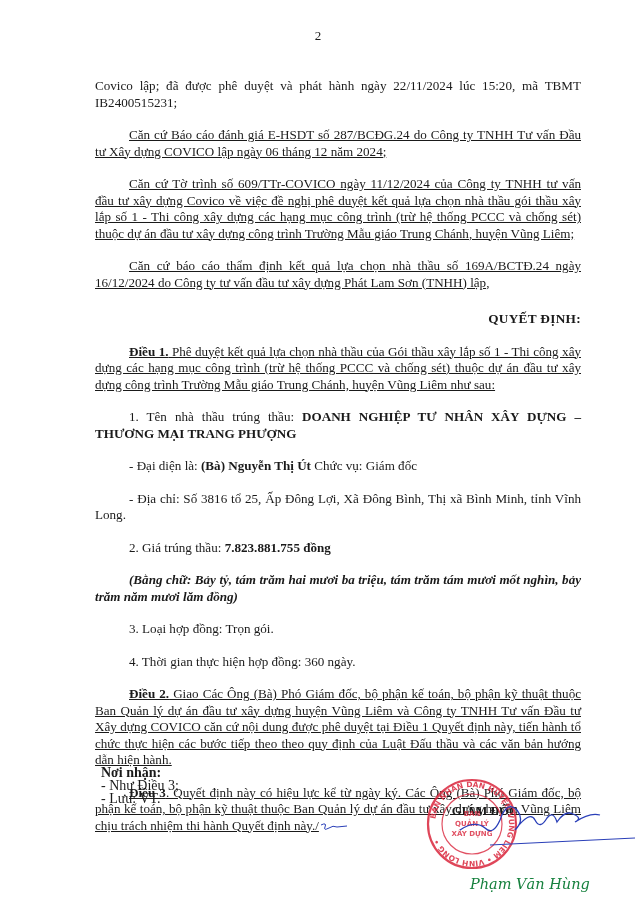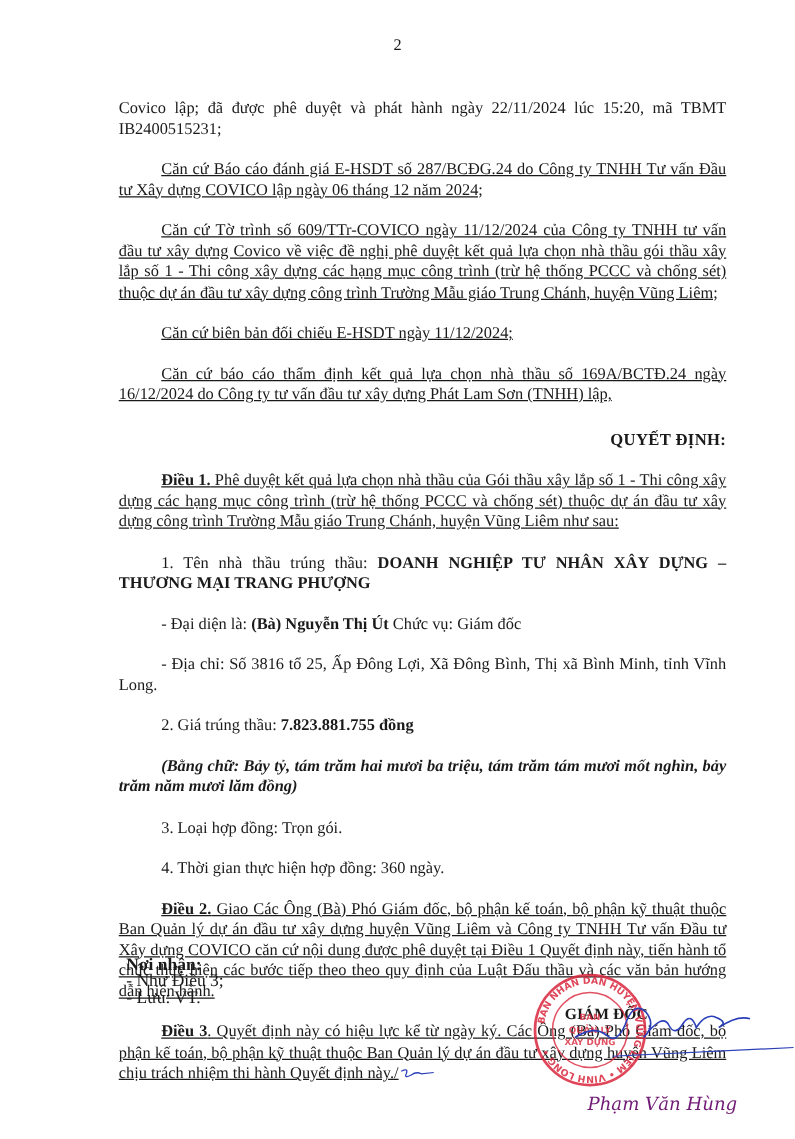--- a/index.html
+++ b/index.html
@@ -36,36 +36,35 @@
   }
   .stamp {
     position: absolute; left: 426px; top: 778px; width: 92px; height: 92px;
   }
   .signature {
     position: absolute; left: 455px; top: 790px; width: 180px; height: 60px;
   }
   .signer {
     position: absolute; left: 470px; top: 876px;
     font-family: "DejaVu Serif", serif; font-style: italic;
-    color: #701a75; font-size: 14.5px;
+    color: #15803d; font-size: 14.5px;
   }
   .initials {
     display: inline-block; width: 30px; height: 10px; vertical-align: middle;
   }
 </style>
 </head>
 <body>
 
 <div class="page-num">2</div>
 
 <div class="body-text">
   <p class="p">Covico lập; đã được phê duyệt và phát hành ngày 22/11/2024 lúc 15:20, mã TBMT IB2400515231;</p>
   <p class="p indent">Căn cứ Báo cáo đánh giá E-HSDT số 287/BCĐG.24 do Công ty TNHH Tư vấn Đầu tư Xây dựng COVICO lập ngày 06 tháng 12 năm 2024;</p>
   <p class="p indent">Căn cứ Tờ trình số 609/TTr-COVICO ngày 11/12/2024 của Công ty TNHH tư vấn đầu tư xây dựng Covico về việc đề nghị phê duyệt kết quả lựa chọn nhà thầu gói thầu xây lắp số 1 - Thi công xây dựng các hạng mục công trình (trừ hệ thống PCCC và chống sét) thuộc dự án đầu tư xây dựng công trình Trường Mẫu giáo Trung Chánh, huyện Vũng Liêm;</p>
-  <p class="p indent">Căn cứ biên bản đối chiếu E-HSDT ngày 11/12/2024;</p>
   <p class="p indent">Căn cứ báo cáo thẩm định kết quả lựa chọn nhà thầu số 169A/BCTĐ.24 ngày 16/12/2024 do Công ty tư vấn đầu tư xây dựng Phát Lam Sơn (TNHH) lập,</p>
 
   <div class="heading">QUYẾT ĐỊNH:</div>
 
   <p class="p indent"><b>Điều 1.</b><span> Phê duyệt kết quả lựa chọn nhà thầu của Gói thầu xây lắp số 1 - Thi công xây dựng các hạng mục công trình (trừ hệ thống PCCC và chống sét) thuộc dự án đầu tư xây dựng công trình Trường Mẫu giáo Trung Chánh, huyện Vũng Liêm như sau:</span></p>
 
   <p class="p item2"><span>1. Tên nhà thầu trúng thầu: </span><b>DOANH NGHIỆP TƯ NHÂN XÂY DỰNG – THƯƠNG MẠI TRANG PHƯỢNG</b></p>
 
   <p class="p item2"><span>- Đại diện là: </span><b>(Bà) Nguyễn Thị Út</b><span>  Chức vụ: Giám đốc</span></p>
 

